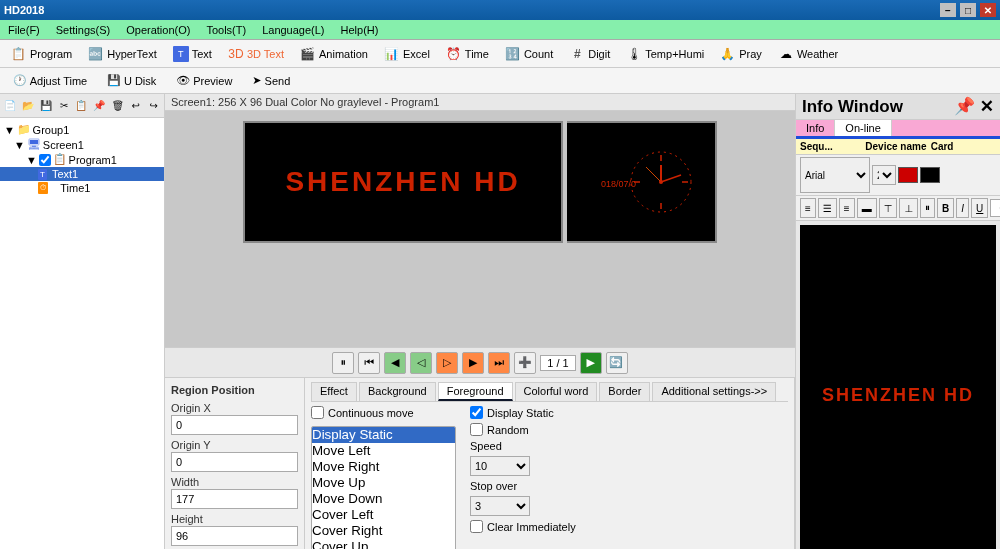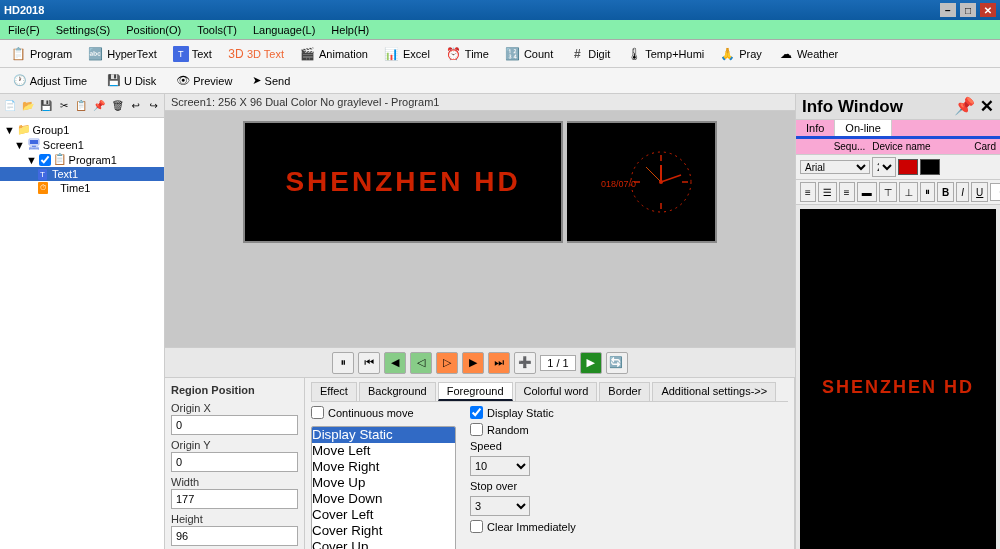--- a/index.html
+++ b/index.html
@@ -71,21 +71,21 @@
     .checkbox-row input[type=checkbox] { width: 13px; height: 13px; }
     .speed-row { display: flex; align-items: center; gap: 4px; margin-bottom: 4px; font-size: 11px; }
     .speed-select { width: 60px; height: 20px; border: 1px solid #aaa; font-size: 11px; }
 
     
     #right-panel { width: 205px; background: #e8e8e8; border-left: 1px solid #ccc; display: flex; flex-direction: column; }
     #info-window-header { background: #e0e0e0; border-bottom: 1px solid #ccc; padding: 2px 6px; display: flex; justify-content: space-between; align-items: center; font-size: 17px; font-weight: bold; }
     #info-tabs { display: flex; border-bottom: 3px solid #1d4ed8; background: #f9a8d4; }
     .info-tab { padding: 2px 10px; cursor: pointer; font-size: 11px; border-right: 1px solid #ccc; }
     .info-tab.active { background: white; }
-    #info-table-header { display: flex; padding: 2px 4px; background: #f9a8d4; border-bottom: 1px solid #ccc; font-size: 10px; font-weight: normal; text-align: right; }
+    #info-table-header { display: flex; padding: 2px 4px; background: #fef9c3; border-bottom: 1px solid #ccc; font-size: 10px; font-weight: bold; }
     .info-col { flex: 1; font-size: 10px; }
     #right-preview { flex: 1; background: black; margin: 4px; display: flex; align-items: center; justify-content: center; }
     .right-preview-text { color: #cc2200; font-size: 18px; font-weight: bold; letter-spacing: 2px; }
     .fmt-input { height: 20px; border: 1px solid #aaa; background: white; font-size: 11px; padding: 0 2px; }
     .color-box { width: 20px; height: 16px; border: 1px solid #555; display: inline-block; cursor: pointer; }
     .fmt-btn { height: 20px; padding: 0 4px; border: 1px solid #aaa; background: #f0f0f0; cursor: pointer; font-size: 10px; }
 
     
     .clock-svg { width: 120px; height: 90px; }
 
@@ -107,21 +107,21 @@
   <div id="title-bar-controls">
     <span>−</span>
     <span>□</span>
     <span style="background:#c0392b;color:white;">✕</span>
   </div>
 </div>
 
 <div id="menu-bar">
   <span class="menu-item">File(F)</span>
   <span class="menu-item">Settings(S)</span>
-  <span class="menu-item">Position(O)</span>
+  <span class="menu-item">Operation(O)</span>
   <span class="menu-item">Tools(T)</span>
   <span class="menu-item">Language(L)</span>
   <span class="menu-item">Help(H)</span>
 </div>
 
 <div id="toolbar">
   <button class="toolbar-btn">
     <span class="toolbar-icon">📋</span>
     <span>Program</span>
   </button>
@@ -390,21 +390,21 @@
       <div class="info-tab">Info</div>
       <div class="info-tab active">On-line</div>
     </div>
     <div id="info-table-header">
       <span class="info-col">Sequ...</span>
       <span class="info-col">Device name</span>
       <span class="info-col">Card</span>
     </div>
 
     <div id="combo-format">
-      <select style="width:70px;height:14px;font-size:10px;border:1px solid #aaa;">
+      <select style="width:70px;height:36px;font-size:10px;border:1px solid #aaa;">
         <option>Arial</option>
       </select>
       <select style="width:24px;height:20px;font-size:10px;border:1px solid #aaa;">
         <option>20</option>
         <option>12</option>
         <option>14</option>
         <option>16</option>
         <option>24</option>
         <option>32</option>
       </select>

